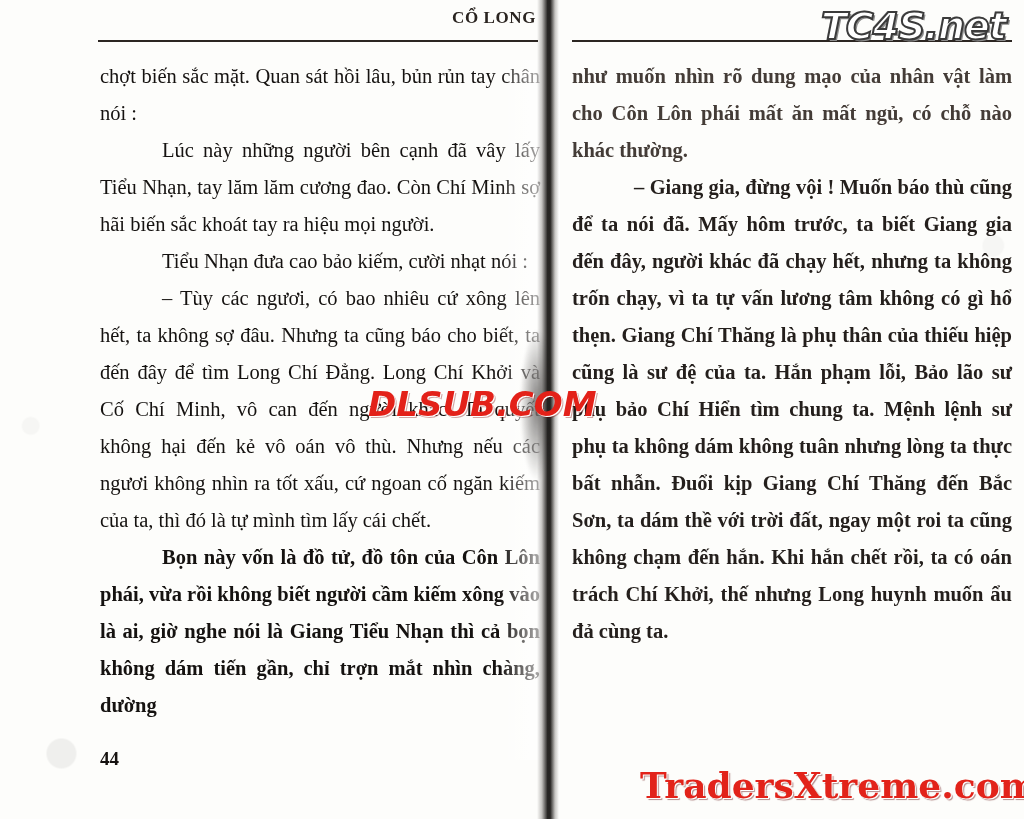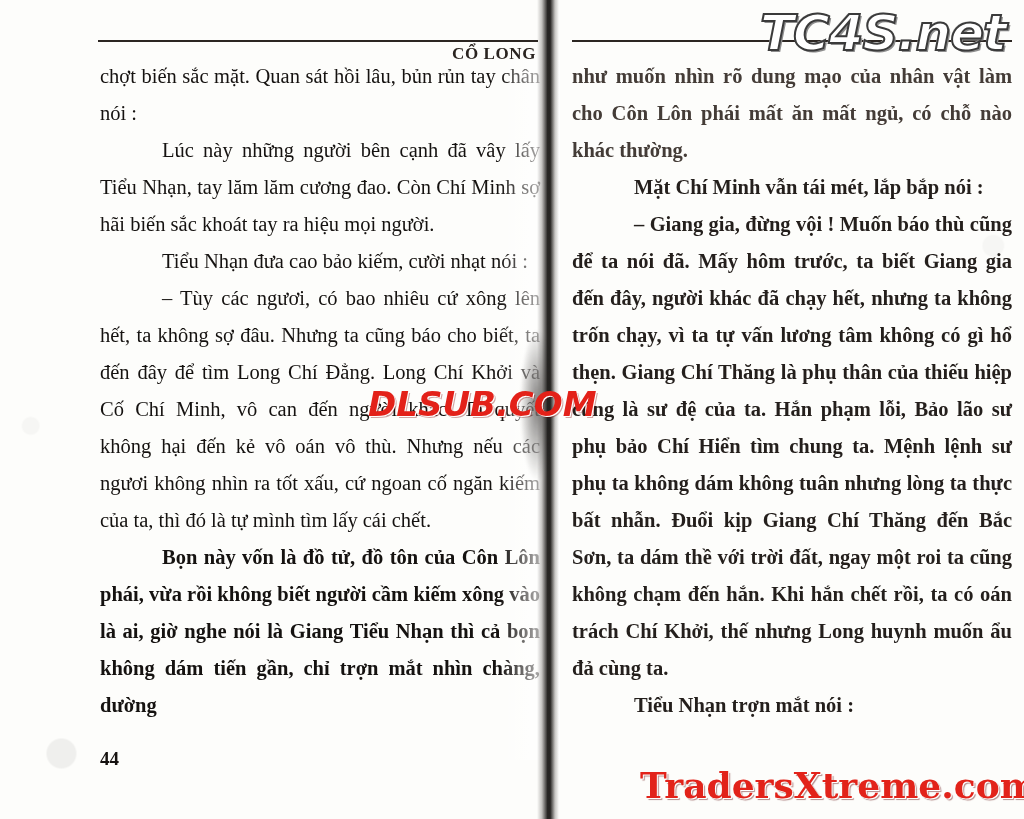--- a/index.html
+++ b/index.html
@@ -64,21 +64,20 @@
 
   .header-text {
     position: absolute;
     top: 8px;
     font-family: "Liberation Serif", serif;
     font-size: 17px;
     font-weight: 700;
     letter-spacing: .6px;
     color: #2a2420;
     white-space: nowrap;
-    margin-top: 36px;
   }
   .header-left  { left: 452px; }
   .header-right { left: 586px; }
 
   
   .col {
     position: absolute;
     top: 58px;
     width: 440px;
     font-size: 20.5px;
@@ -110,21 +109,21 @@
   
   .wm {
     position: absolute;
     pointer-events: none;
     white-space: nowrap;
   }
   .wm-tc4s {
     right: 18px;
     top: 4px;
     font-family: "DejaVu Sans", sans-serif;
-    font-size: 50px;
+    font-size: 38px;
     font-weight: 700;
     font-style: italic;
     color: #ffffff;
     -webkit-text-stroke: 2px #3b3b3b;
     text-shadow:
        2px 2px 0 #8d8d8d,
       -1px -1px 0 #c9c9c9;
     letter-spacing: -1px;
   }
   .wm-dlsub {
@@ -177,23 +176,21 @@
   <div class="col left">
     <p>chợt biến sắc mặt. Quan sát hồi lâu, bủn rủn tay chân nói :</p>
     <p class="indent">Lúc này những người bên cạnh đã vây lấy Tiểu Nhạn, tay lăm lăm cương đao. Còn Chí Minh sợ hãi biến sắc khoát tay ra hiệu mọi người.</p>
     <p class="indent">Tiểu Nhạn đưa cao bảo kiếm, cười nhạt nói :</p>
     <p class="dash">– Tùy các ngươi, có bao nhiêu cứ xông lên hết, ta không sợ đâu. Nhưng ta cũng báo cho biết, ta đến đây để tìm Long Chí Đẳng. Long Chí Khởi và Cố Chí Minh, vô can đến người khác. Ta quyết không hại đến kẻ vô oán vô thù. Nhưng nếu các ngươi không nhìn ra tốt xấu, cứ ngoan cố ngăn kiếm của ta, thì đó là tự mình tìm lấy cái chết.</p>
     <p class="indent bold-block">Bọn này vốn là đồ tử, đồ tôn của Côn Lôn phái, vừa rồi không biết người cầm kiếm xông vào là ai, giờ nghe nói là Giang Tiểu Nhạn thì cả bọn không dám tiến gần, chỉ trợn mắt nhìn chàng, dường</p>
   </div>
 
   <div class="col right">
     <p class="faded">như muốn nhìn rõ dung mạo của nhân vật làm cho Côn Lôn phái mất ăn mất ngủ, có chỗ nào khác thường.</p>
-    <p class="indent">Mặt Chí Minh vẫn tái mét, lắp bắp nói :</p>
     <p class="dash">– Giang gia, đừng vội ! Muốn báo thù cũng để ta nói đã. Mấy hôm trước, ta biết Giang gia đến đây, người khác đã chạy hết, nhưng ta không trốn chạy, vì ta tự vấn lương tâm không có gì hổ thẹn. Giang Chí Thăng là phụ thân của thiếu hiệp cũng là sư đệ của ta. Hắn phạm lỗi, Bảo lão sư phụ bảo Chí Hiển tìm chung ta. Mệnh lệnh sư phụ ta không dám không tuân nhưng lòng ta thực bất nhẫn. Đuổi kịp Giang Chí Thăng đến Bắc Sơn, ta dám thề với trời đất, ngay một roi ta cũng không chạm đến hắn. Khi hắn chết rồi, ta có oán trách Chí Khởi, thế nhưng Long huynh muốn ẩu đả cùng ta.</p>
-    <p class="indent">Tiểu Nhạn trợn mắt nói :</p>
   </div>
 
   <div class="tear"></div>
   <div class="gutter"></div>
   <div class="gutter-smudge"></div>
 
   <div class="page-number">44</div>
 
   <div class="wm wm-tc4s">TC4S.net</div>
   <div class="wm wm-dlsub">DLSUB.COM</div>

